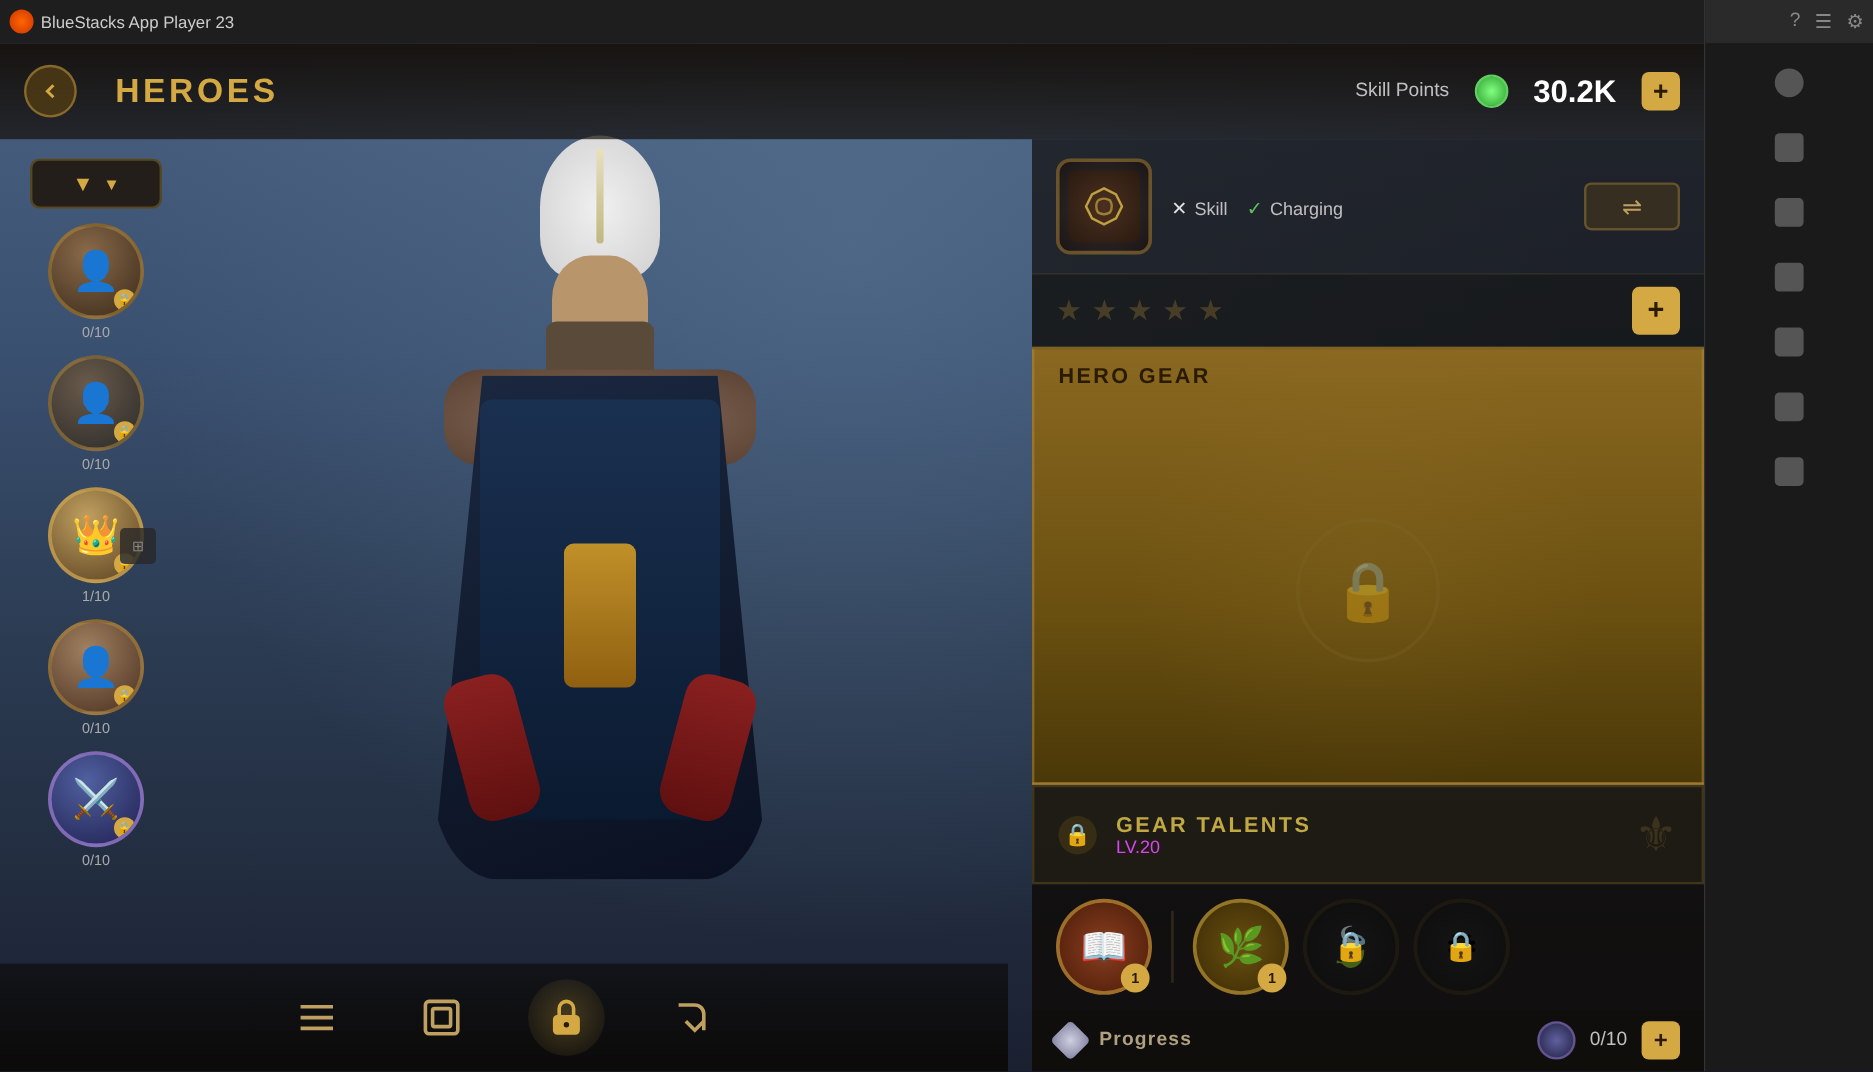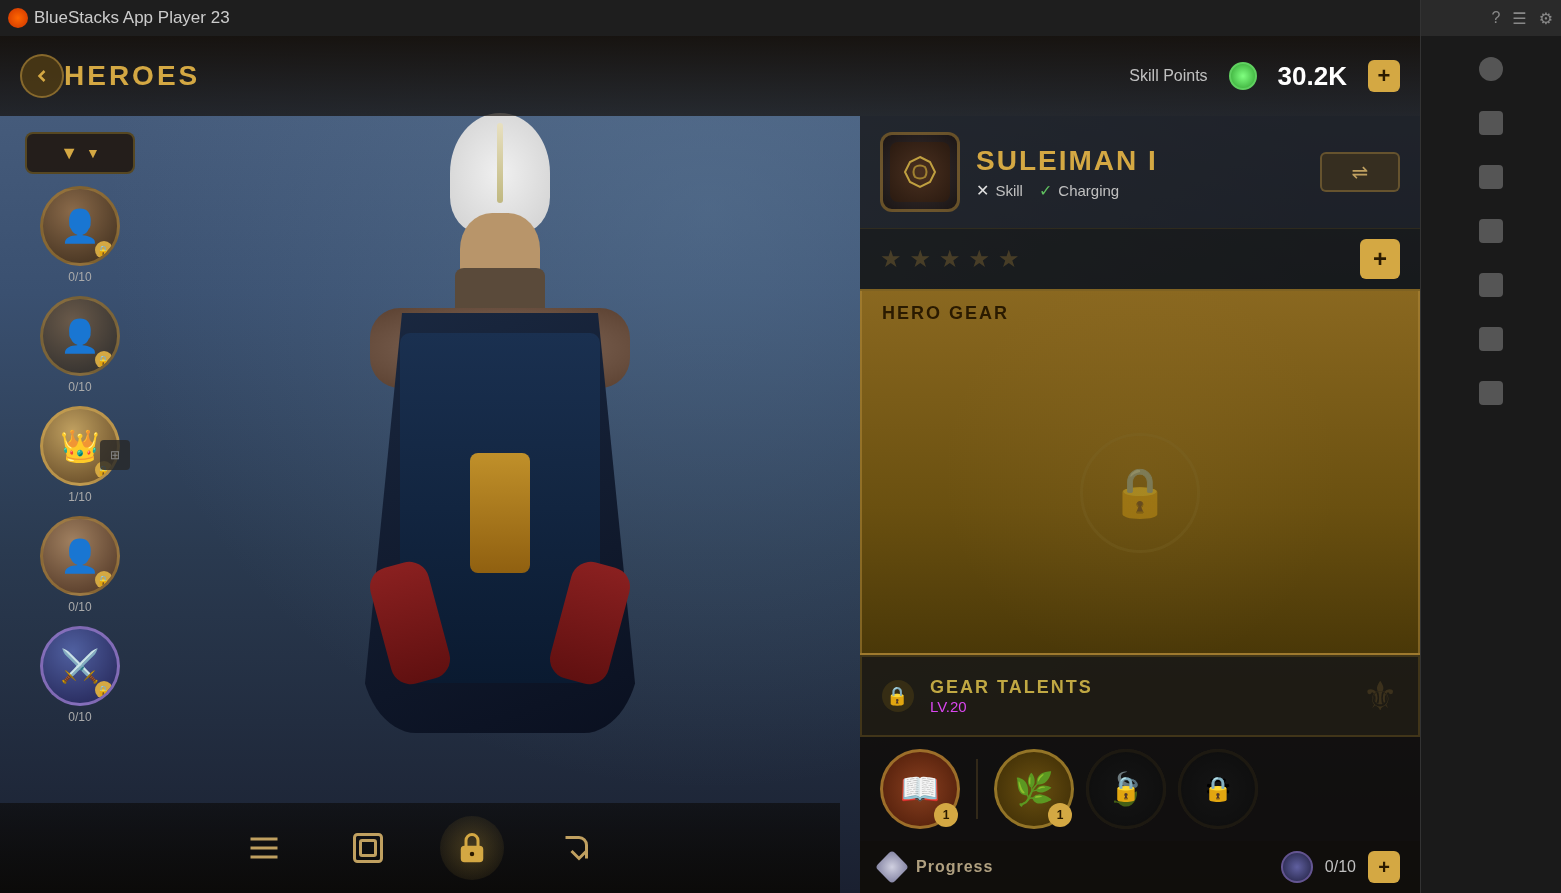--- a/index.html
+++ b/index.html
@@ -24,21 +24,21 @@
       z-index: 100;
     }
     #titlebar .app-icon {
       width: 20px; height: 20px;
       background: radial-gradient(circle, #ff6600, #cc3300);
       border-radius: 50%;
       margin-right: 6px;
     }
     #titlebar .app-title {
       color: #ccc;
-      font-size: 17px;
+      font-size: 14px;
     }
     #titlebar .win-controls {
       margin-left: auto;
       display: flex;
       gap: 8px;
       align-items: center;
     }
     #titlebar .win-controls span {
       color: #aaa;
       font-size: 14px;
@@ -87,21 +87,21 @@
       cursor: pointer;
       border: 2px solid rgba(180,140,60,0.6);
     }
     #back-btn svg { width: 20px; height: 20px; }
     #heroes-title {
       color: #d4a843;
       font-size: 28px;
       font-weight: bold;
       letter-spacing: 3px;
       text-transform: uppercase;
-      margin-left: 0;
+      margin-left: 32px;
       text-align: center;
     }
     #skill-points-area {
       margin-left: auto;
       display: flex;
       align-items: center;
       gap: 21px;
     }
     #skill-points-label {
       color: #c0c0c0;
@@ -813,21 +813,20 @@
       <div id="hero-emblem">
         <div id="hero-emblem-inner">
 
           <svg width="40" height="40" viewBox="0 0 40 40">
             <path d="M20 5 L30 10 L35 20 L30 30 L20 35 L10 30 L5 20 L10 10 Z" fill="none" stroke="#c0a040" stroke-width="2"></path>
             <path d="M15 15 Q20 12 25 15 Q28 20 25 25 Q20 28 15 25 Q12 20 15 15" fill="none" stroke="#a08030" stroke-width="2"></path>
           </svg>
         </div>
       </div>
       <div>
-        <div id="hero-name">SULEIMAN I</div>
         <div id="hero-tags">
           <div class="hero-tag">
             <span class="tag-icon tag-x">✕</span>
             <span>Skill</span>
           </div>
           <div class="hero-tag">
             <span class="tag-icon tag-check">✓</span>
             <span>Charging</span>
           </div>
         </div>

